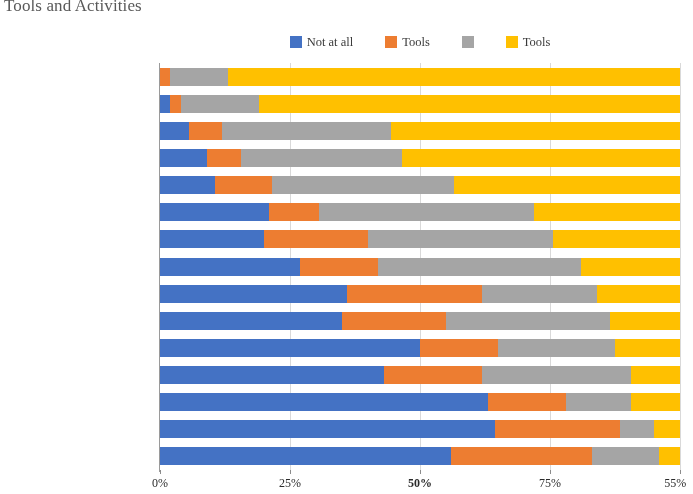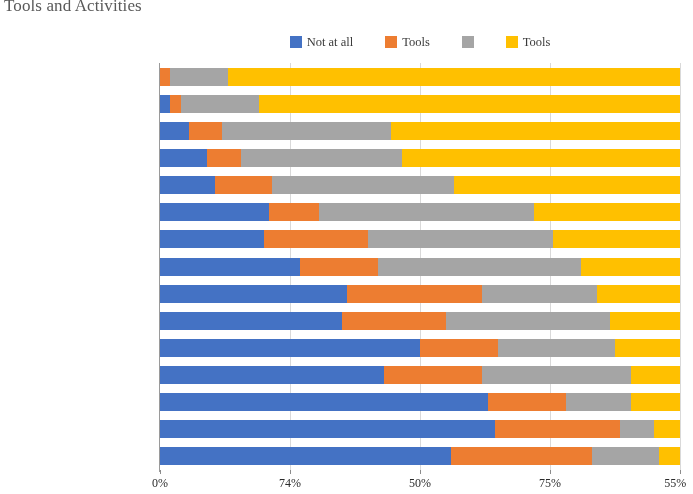--- a/index.html
+++ b/index.html
@@ -253,22 +253,22 @@
           <div class="seg" style="width: 67.6px; background: rgb(165, 165, 165);"></div>
           <div class="seg" style="width: 20.8px; background: rgb(255, 192, 0);"></div>
         </div>
       </div>
   </div>
 
   <div id="x-axis">
       <div class="xtick-mark" style="left: 0px;"></div>
       <div class="xtick-label" style="left: 0px;">0%</div>
       <div class="xtick-mark" style="left: 130px;"></div>
-      <div class="xtick-label" style="left: 130px;">74%</div>
+      <div class="xtick-label" style="left: 130px;">25%</div>
       <div class="xtick-mark" style="left: 260px;"></div>
-      <div class="xtick-label" style="left: 260px;">50%</div>
+      <div class="xtick-label" style="left: 260px; font-weight: bold;">50%</div>
       <div class="xtick-mark" style="left: 390px;"></div>
       <div class="xtick-label" style="left: 390px;">75%</div>
       <div class="xtick-mark" style="left: 520px;"></div>
       <div class="xtick-label" style="left: 520px; transform: translateX(-72%);">55%</div>
     </div>
 
 </div>
 
 </body></html>

